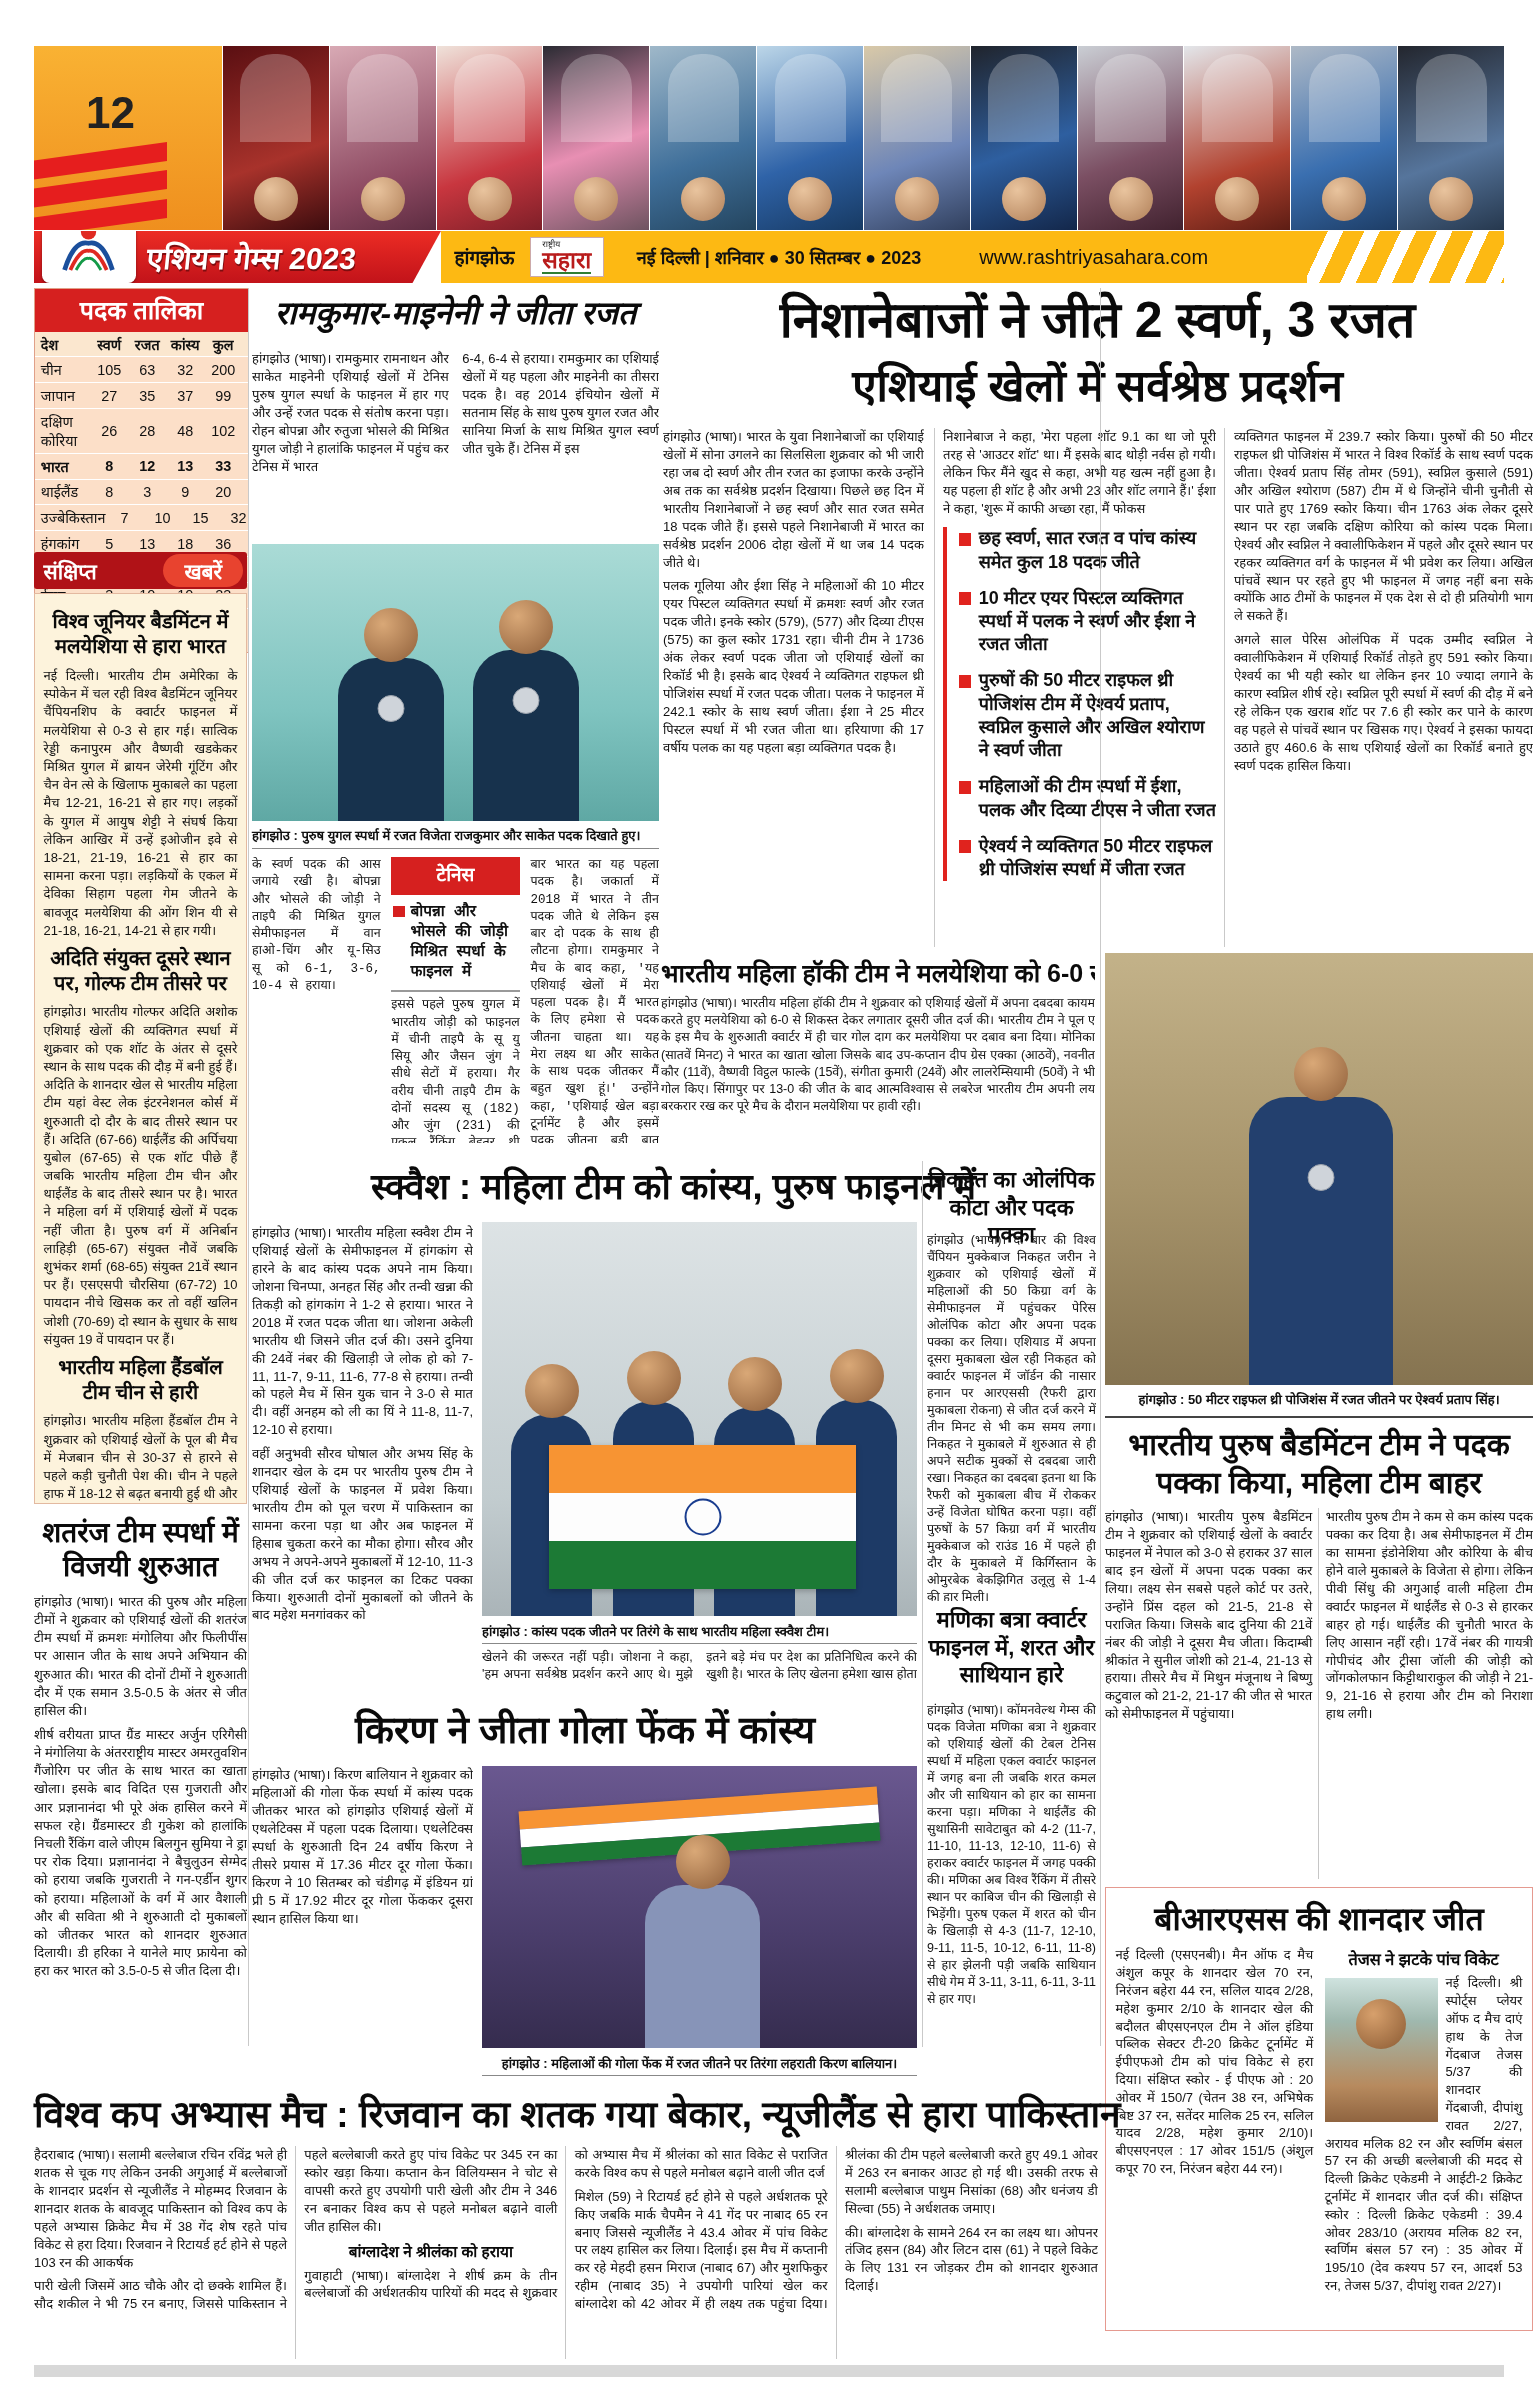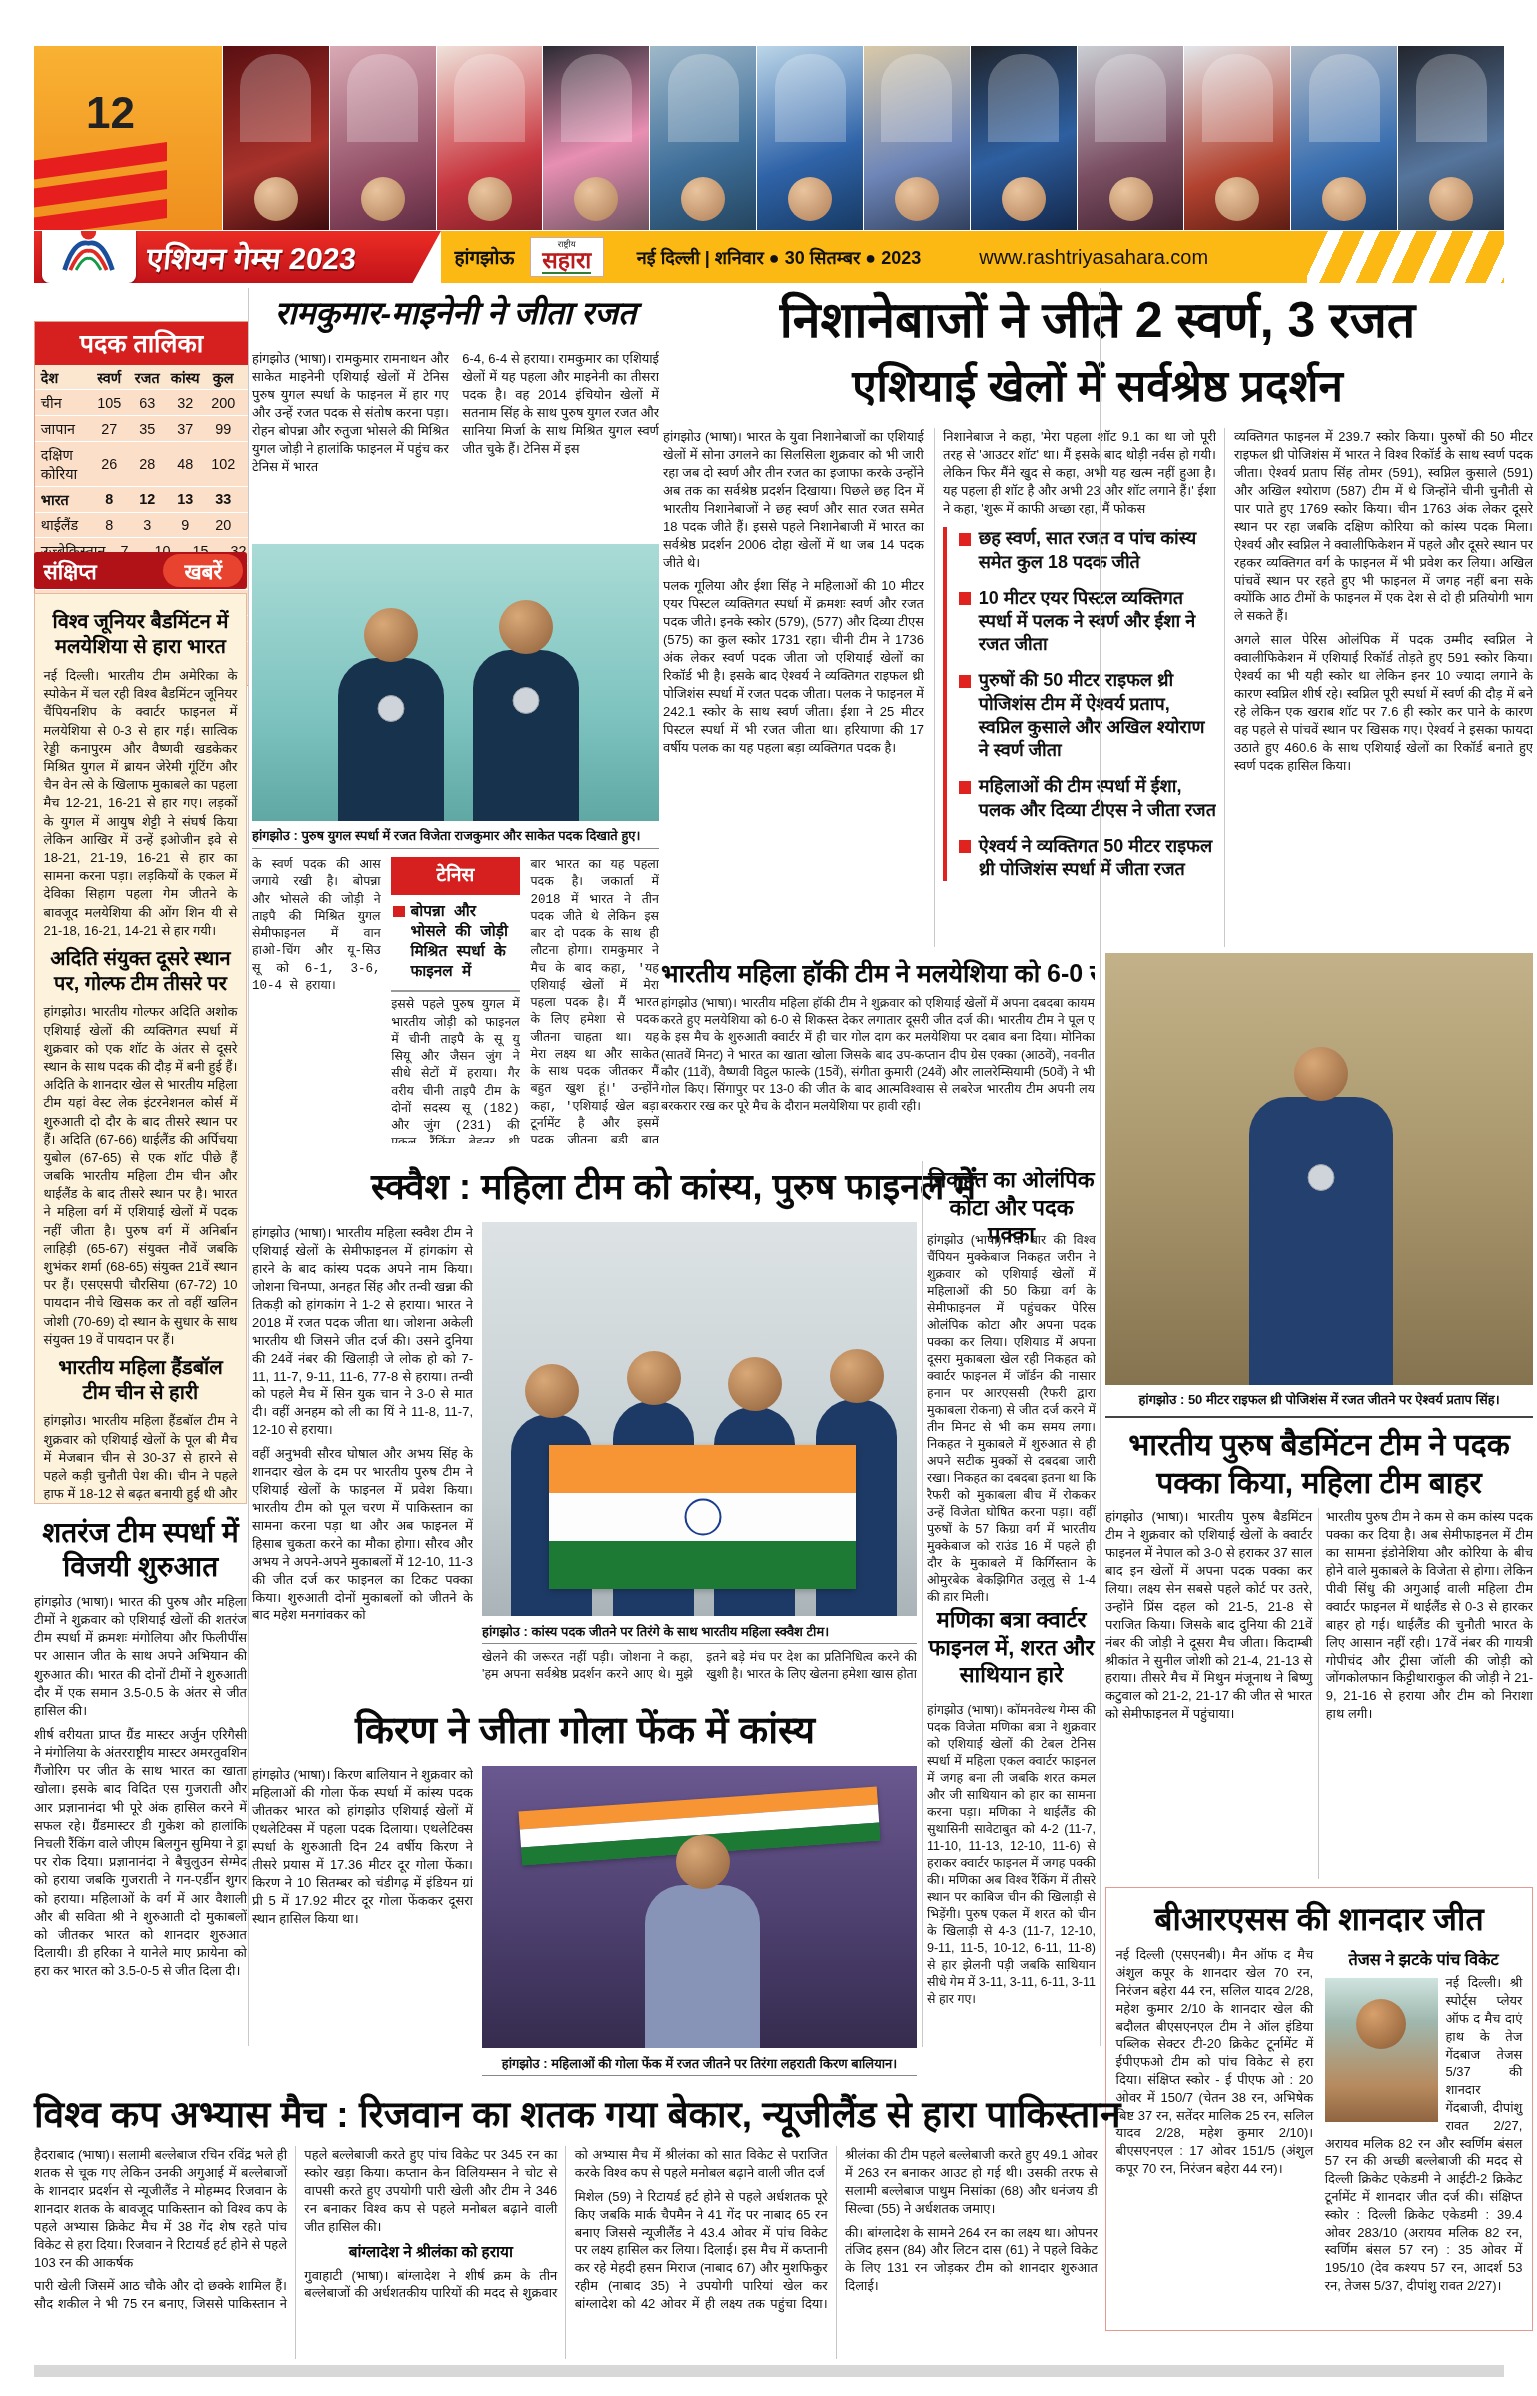--- a/index.html
+++ b/index.html
@@ -35,30 +35,30 @@
   
   .masthead{position:absolute;left:34px;top:231px;width:1470px;height:52px;display:flex;}
   .ag{position:relative;width:407px;flex:none;background:linear-gradient(180deg,#ec2c24,#c2131a);
       clip-path:polygon(0 0,100% 0,93% 100%,0 100%);display:flex;align-items:center;}
   .agtext{margin-left:113px;font-size:30px;font-weight:700;color:#fff;text-shadow:1px 1.9px 0 #7e0d10;
       transform:skewX(-6deg);white-space:nowrap;}
   .aglogo{position:absolute;left:7.7px;top:-19px;width:94px;height:71px;background:#fff;border-radius:7.7px;
       box-shadow:0 1px 2.9px rgba(0,0,0,.4);display:flex;align-items:center;justify-content:center;}
   .ybar{flex:1;background:#fdb913;display:flex;align-items:center;position:relative;}
   .city{font-size:19px;font-weight:700;margin-left:13.4px;white-space:nowrap;}
-  .sahara{background:#fff;border:1px solid #caa;margin-left:15.4px;padding:1.9px 11.5px;text-align:center;line-height:1;}
+  .sahara{background:#fff;border:1px solid #caa;margin-left:15.4px;padding:1.9px 11.5px;line-height:1;}
   .snat{display:block;font-size:8.6px;color:#222;}
   .sname{display:block;font-size:23px;font-weight:700;color:#b91c1c;border-bottom:2.9px solid #2e7d32;}
   .mdate{font-size:18px;font-weight:700;margin-left:33px;white-space:nowrap;}
   .murl{font-size:20px;margin-left:58px;white-space:nowrap;text-align:right;}
   .stripes{position:absolute;right:0;top:0;width:197px;height:100%;
       background:repeating-linear-gradient(115deg,#fdb913 0 19px,#fff 19px 33px);}
 
   
-  .medal{position:absolute;left:34px;top:288px;width:213px;border:1px solid #e0a089;background:#0ea5e9;margin-top:33px;}
+  .medal{position:absolute;left:34px;top:288px;width:213px;border:1px solid #e0a089;background:#0ea5e9;}
   .m-title{background:#d6201f;color:#fff;font-size:25px;font-weight:700;text-align:center;padding:2.9px 0 5.8px;}
   .m-head,.m-row{display:flex;align-items:center;padding:2.9px 5.8px;}
   .m-head{background:#fbe7cf;font-weight:700;font-size:14.4px;}
   .m-row{background:#fcdfc8;border-top:1.9px solid #fff;font-size:14.4px;}
   .mc{flex:1.6;text-align:left;}
   .mn,.mh{width:38px;text-align:center;flex:none;}
   .m-head .mc{flex:1.6;}
 
   
   .b-head{position:absolute;left:34px;top:552px;width:213px;height:37px;background:#b01217;

